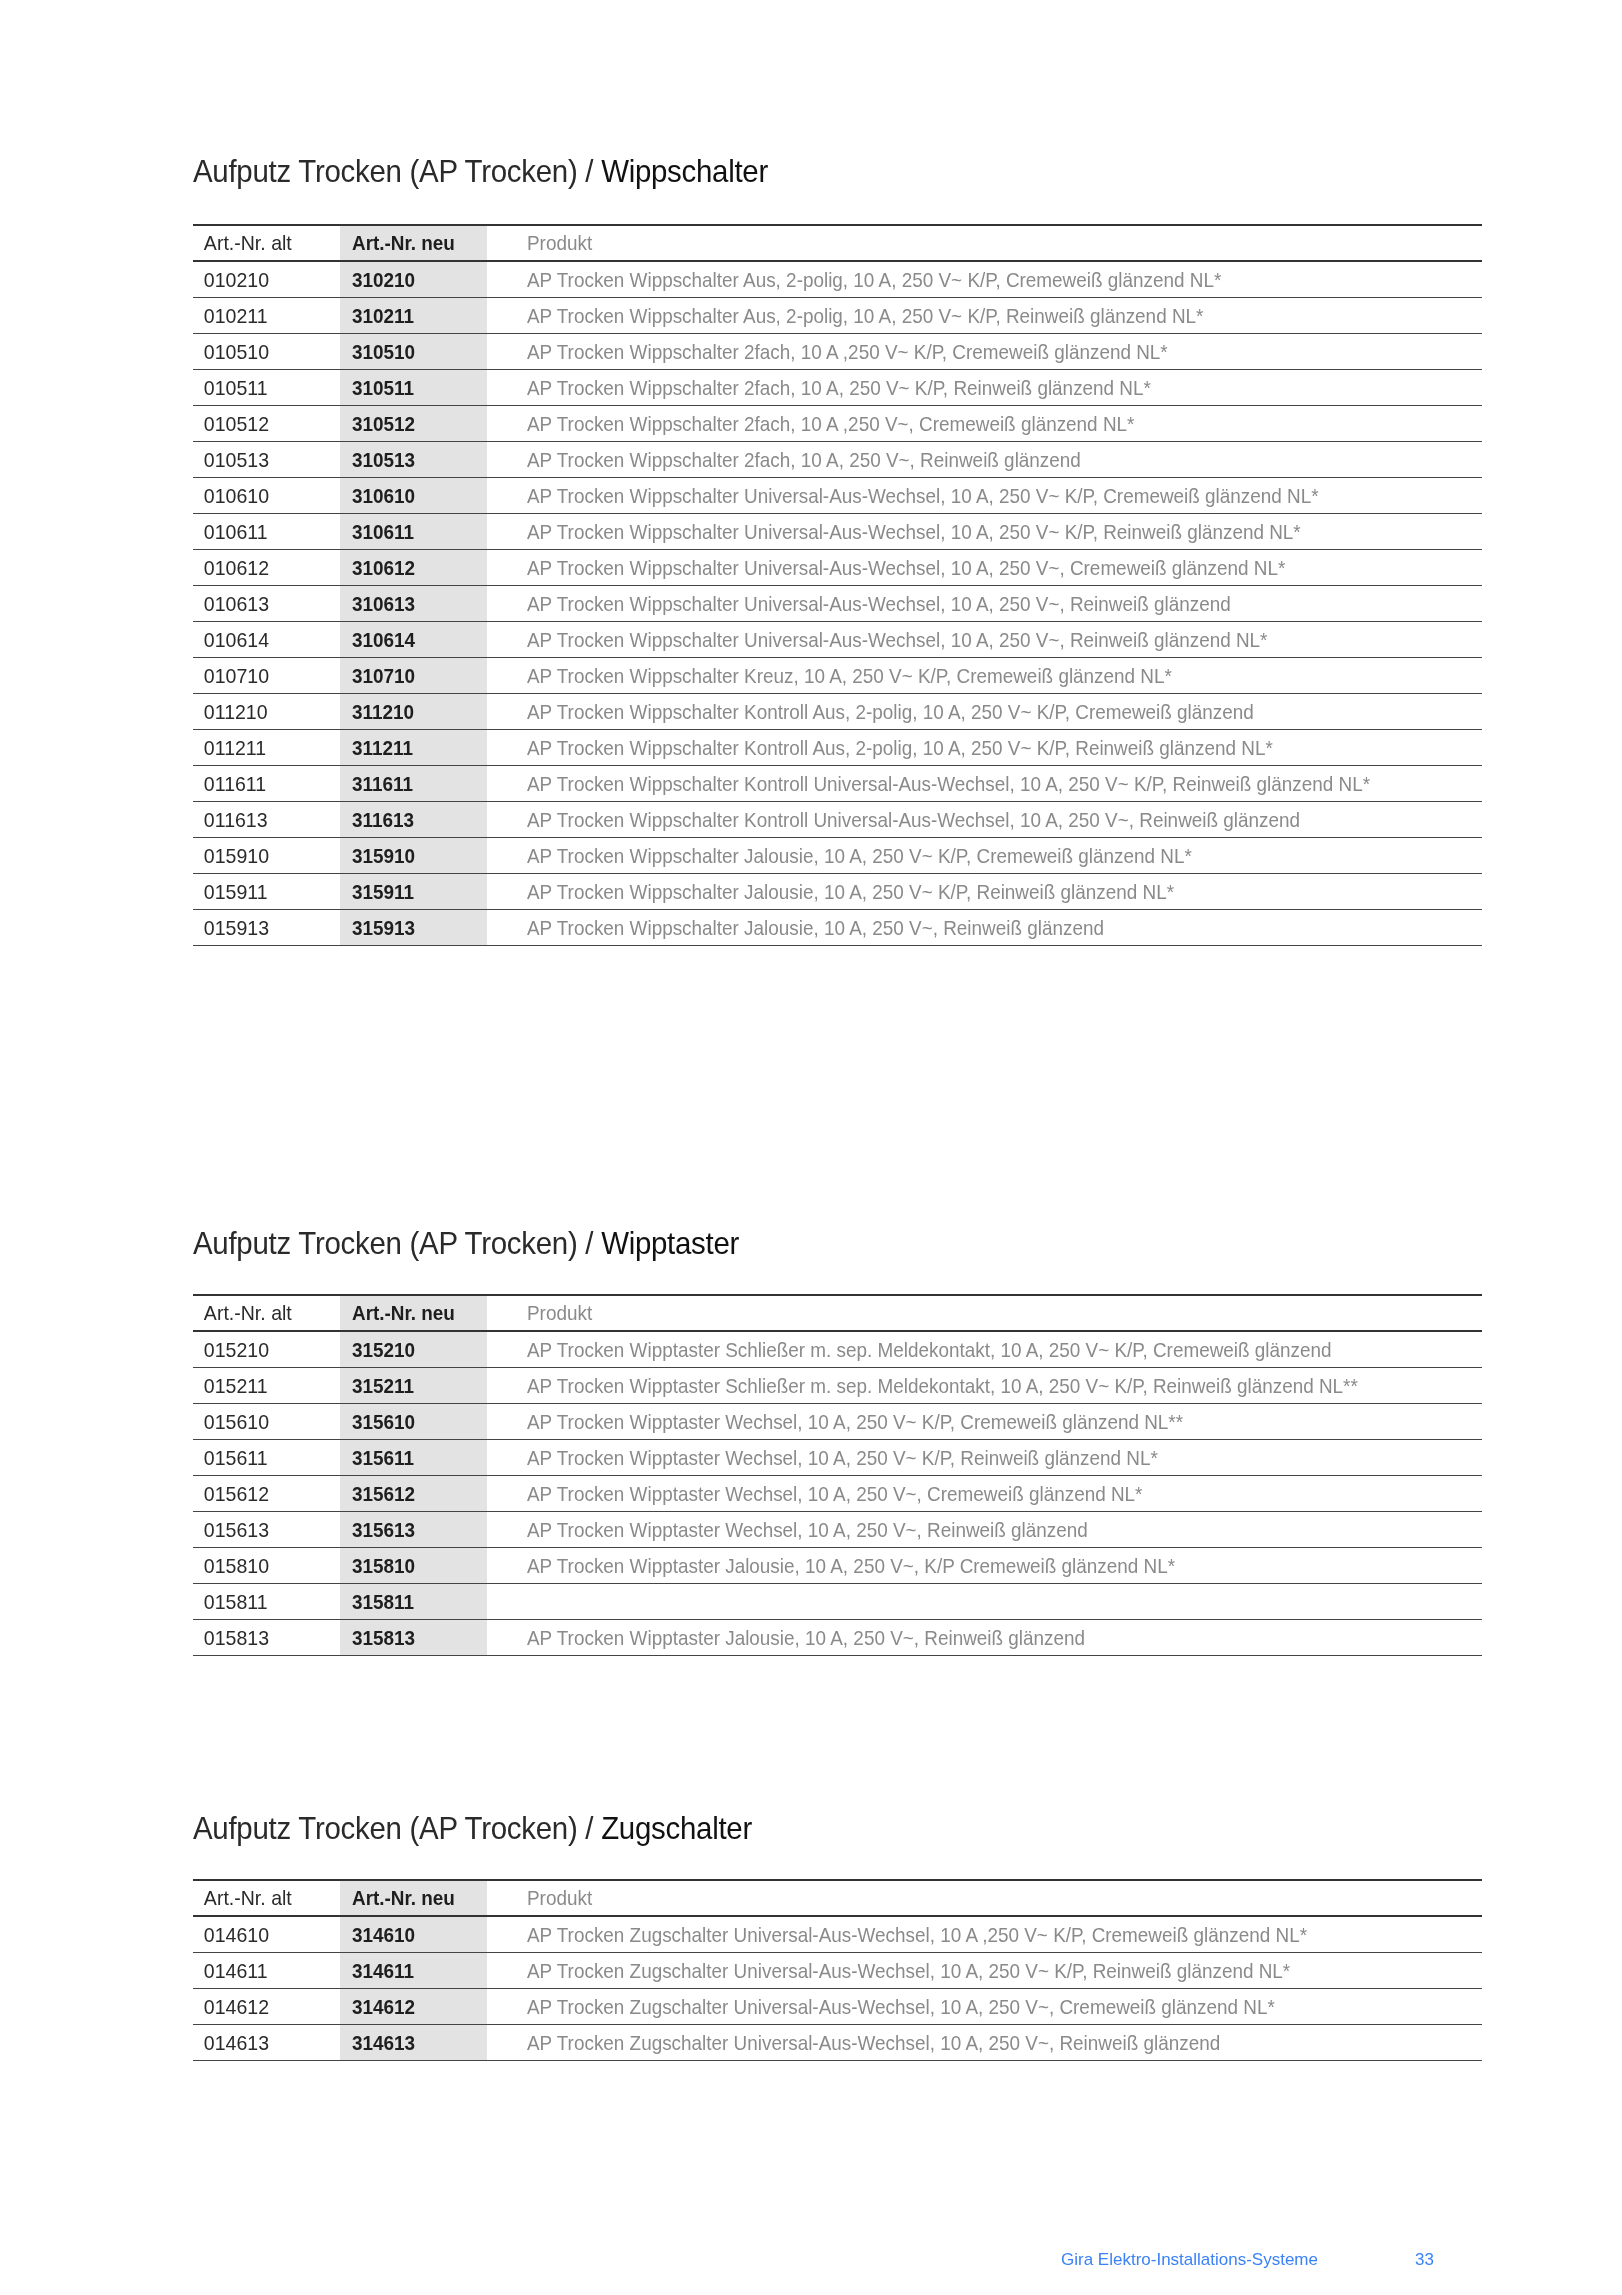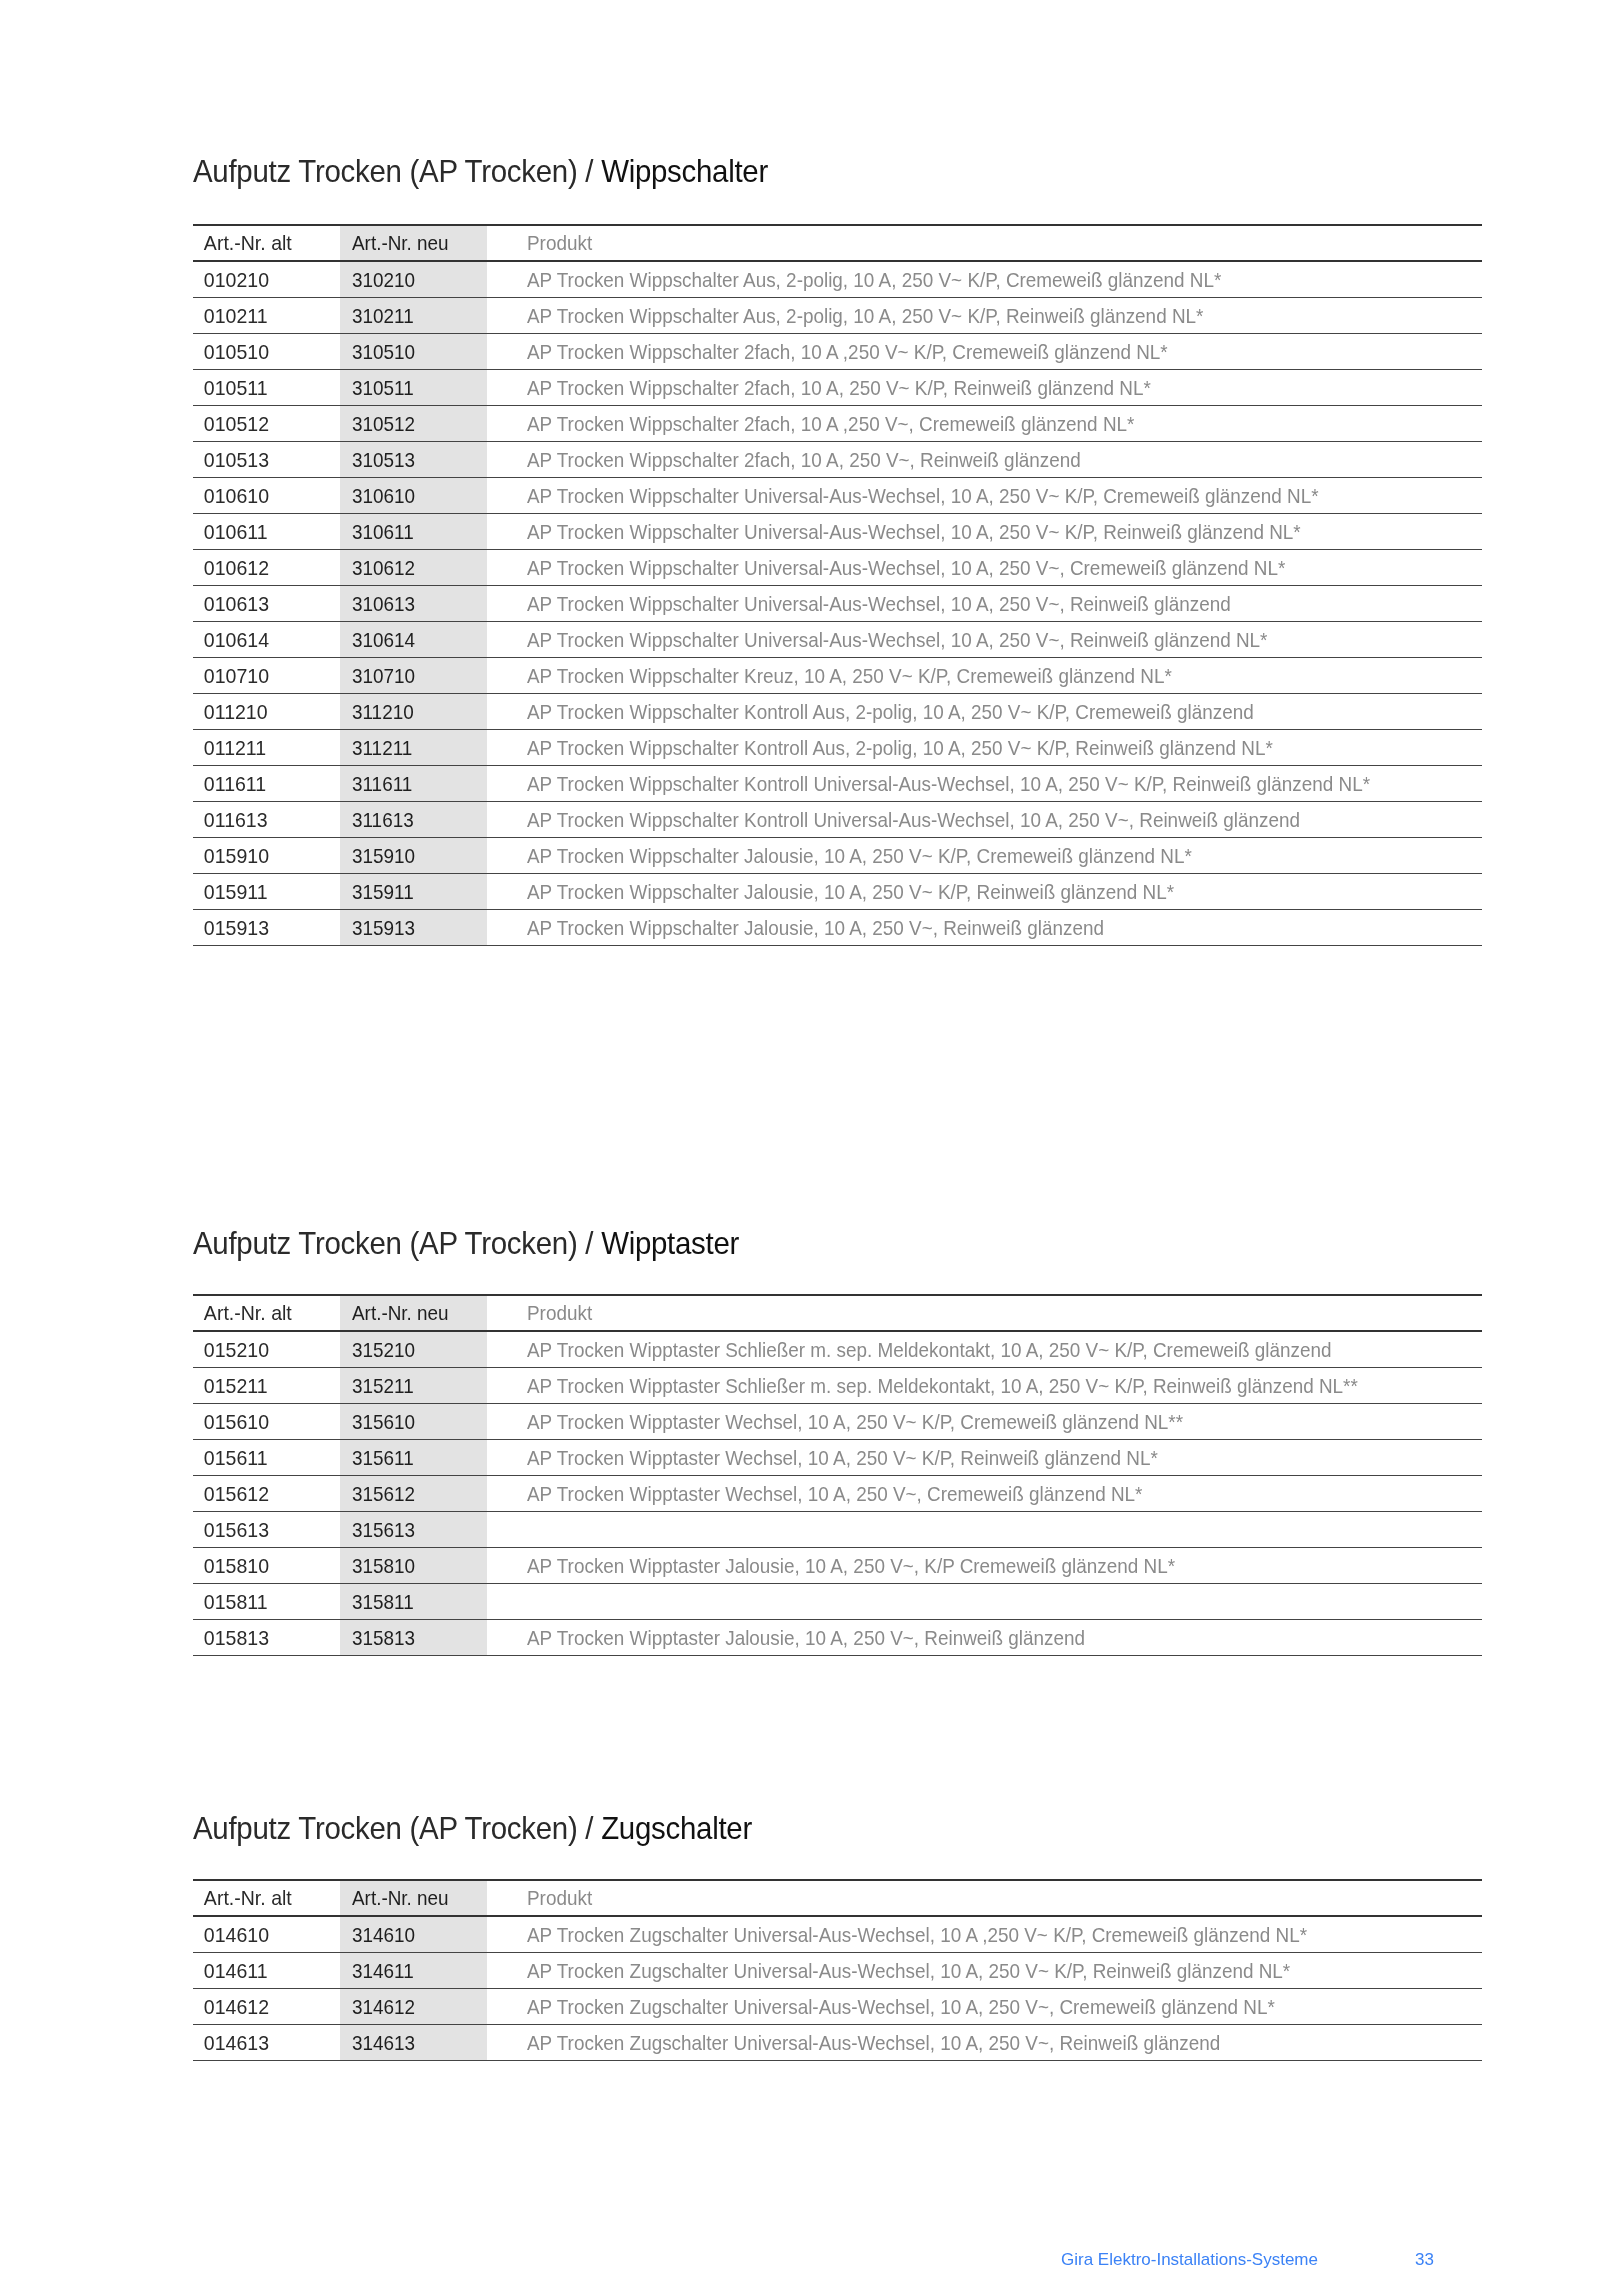--- a/index.html
+++ b/index.html
@@ -7,21 +7,21 @@
          font-family: "Liberation Sans", sans-serif; }
   .section { position: absolute; left: 193px; width: 1289px; }
   .title { position: absolute; left: 0; font-size: 32px; color: #2a2a2a; white-space: nowrap;
            letter-spacing: -0.3px; transform: scaleX(0.92); transform-origin: left; }
   .title .sub { color: #111111; }
   .tbl { position: absolute; left: 0; width: 1289px; border-top: 2.6px solid #333; }
   .row { position: relative; height: 36px; box-sizing: border-box; border-bottom: 1.9px solid #444; display: flex; align-items: center; }
   .row.head { border-bottom: 2.6px solid #333; }
   .cell { height: 100%; display: flex; align-items: center; box-sizing: border-box; font-size: 21px; white-space: nowrap; }
   .c1 { width: 147px; padding-left: 11.7px; color: #2a2a2a; transform: scaleX(0.93); transform-origin: left; }
-  .c2 { width: 147px; padding-left: 11.7px; background: #e3e3e3; color: #1e1e1e; font-weight: normal; }
+  .c2 { width: 147px; padding-left: 11.7px; background: #e3e3e3; color: #1e1e1e; font-weight: bold; }
   .c2 span { display: inline-block; transform: scaleX(0.9); transform-origin: left; }
   .c3 { flex: 1; padding-left: 11.7px; color: #8a8a8a; overflow: visible; margin-left: 28px; }
   .c3 span { display: inline-block; transform: scaleX(0.9); transform-origin: left; }
   .footer { position: absolute; top: 2250px; left: 1061px; font-size: 17px; color: #3b82f6; white-space: nowrap; }
   .footer .pg { position: absolute; left: 354px; top: 0; }
 </style>
 </head>
 <body>
 
 <div class="section" style="top:0;">
@@ -323,20 +323,23 @@
           <span>AP Trocken Wipptaster Wechsel, 10 A, 250 V~, Cremeweiß glänzend NL*</span>
         </div>
       </div>
       <div class="row">
         <div class="cell c1">
           <span>015613</span>
         </div>
         <div class="cell c2">
           <span>315613</span>
         </div>
+        <div class="cell c3">
+          <span>AP Trocken Wipptaster Wechsel, 10 A, 250 V~, Reinweiß glänzend</span>
+        </div>
       </div>
       <div class="row">
         <div class="cell c1">
           <span>015810</span>
         </div>
         <div class="cell c2">
           <span>315810</span>
         </div>
         <div class="cell c3">
           <span>AP Trocken Wipptaster Jalousie, 10 A, 250 V~, K/P Cremeweiß glänzend NL*</span>

